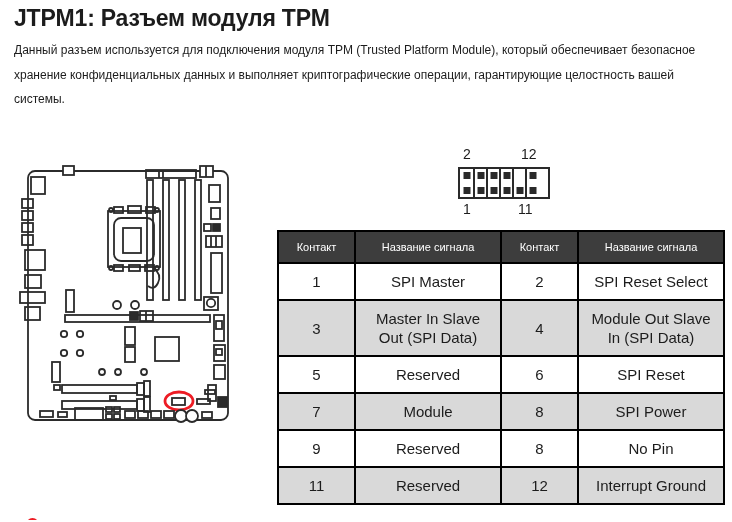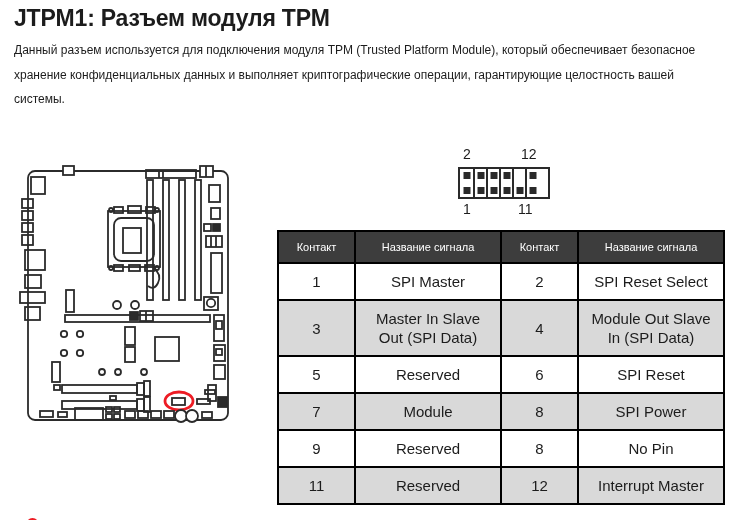--- a/index.html
+++ b/index.html
@@ -269,20 +269,20 @@
       <tr>
         <td>9</td>
         <td>Reserved</td>
         <td>8</td>
         <td>No Pin</td>
       </tr>
       <tr class="alt">
         <td>11</td>
         <td>Reserved</td>
         <td>12</td>
-        <td>Interrupt Master</td>
+        <td>Interrupt Ground</td>
       </tr>
     </tbody>
   </table>
 
   <div class="important-icon"></div>
 
 </div>
 
 </body></html>

